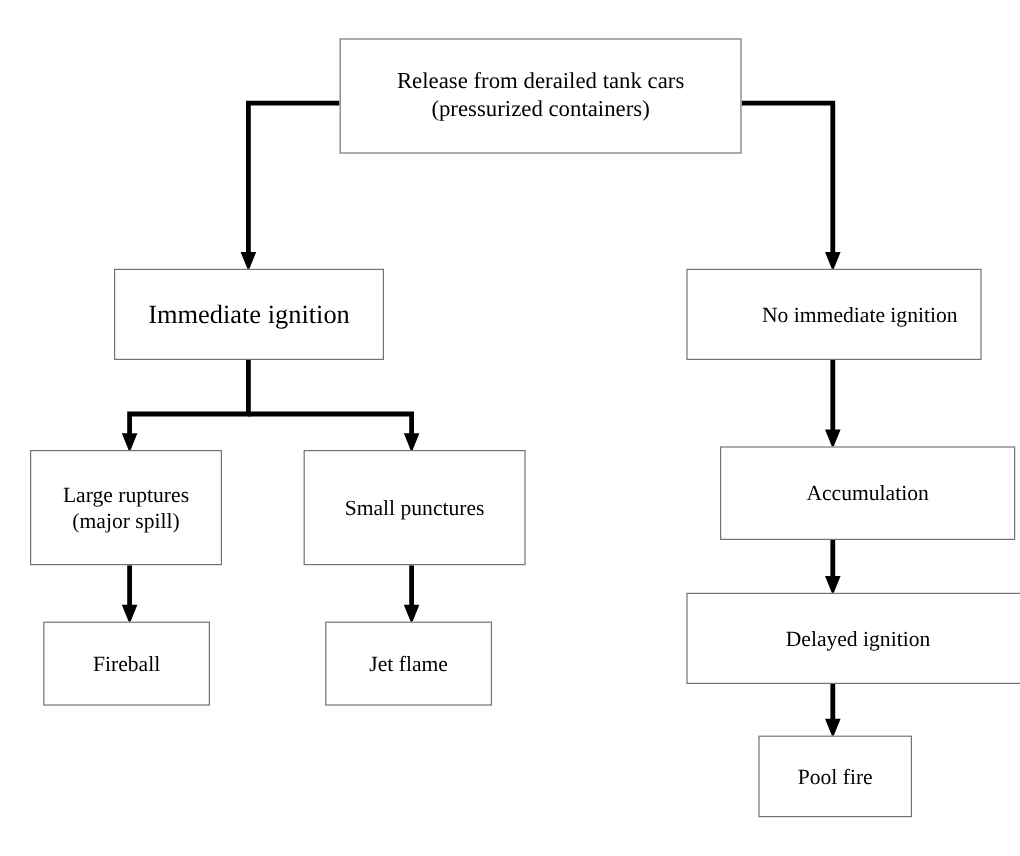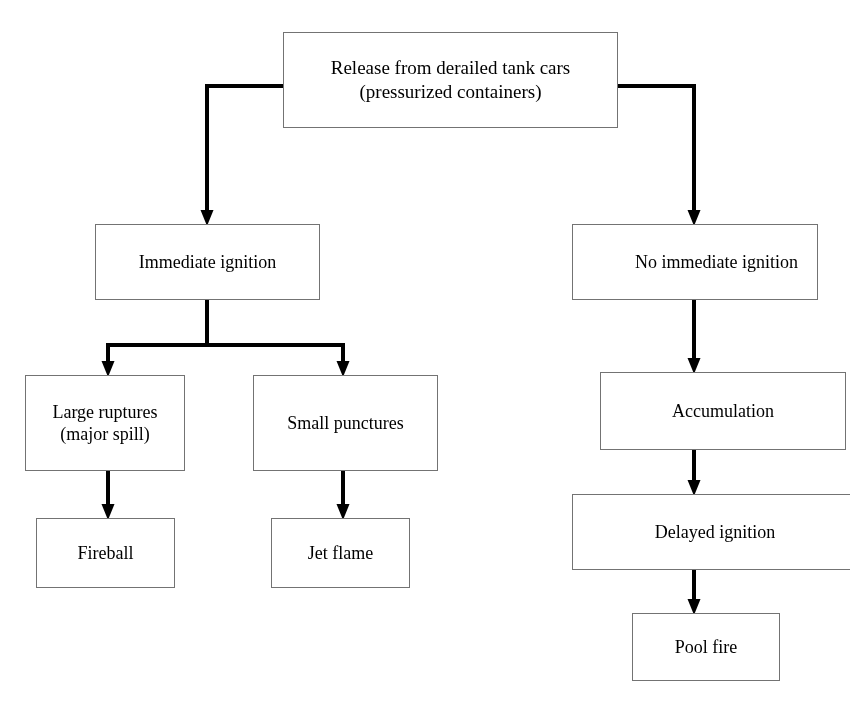--- a/index.html
+++ b/index.html
@@ -29,29 +29,29 @@
     line-height: 1.25;
     z-index: 3;
   }
   .node .node-label {
     display: block;
     white-space: pre-line;
     padding: 0 6px;
   }
   
   #n-release   { left: 283px; top: 32px;  width: 335px; height: 96px; font-size: 19px; }
-  #n-imm       { left: 95px;  top: 224px; width: 225px; height: 76px; font-size: 18px; align-items: center; }
+  #n-imm       { left: 95px;  top: 224px; width: 225px; height: 76px; font-size: 22px; align-items: center; }
   #n-noimm     { left: 572px; top: 224px; width: 246px; height: 76px; font-size: 18px; padding-left: 43px; }
   #n-large     { left: 25px;  top: 375px; width: 160px; height: 96px; font-size: 18px; }
   #n-small     { left: 253px; top: 375px; width: 185px; height: 96px; font-size: 18px; }
   #n-accum     { left: 572px; top: 372px; width: 246px; height: 78px; font-size: 18px; margin-left: 28px; }
   #n-fireball  { left: 36px;  top: 518px; width: 139px; height: 70px; font-size: 18px; }
   #n-jetflame  { left: 271px; top: 518px; width: 139px; height: 70px; font-size: 18px; }
   #n-delayed   { left: 572px; top: 494px; width: 286px; height: 76px; font-size: 18px; }
-  #n-poolfire  { left: 632px; top: 613px; width: 148px; height: 68px; font-size: 18px; }
+  #n-poolfire  { left: 632px; top: 613px; width: 128px; height: 68px; font-size: 18px; }
 
   #wires {
     position: absolute;
     left: 0;
     top: 0;
     width: 850px;
     height: 713px;
     z-index: 1;
     pointer-events: none;
   }

